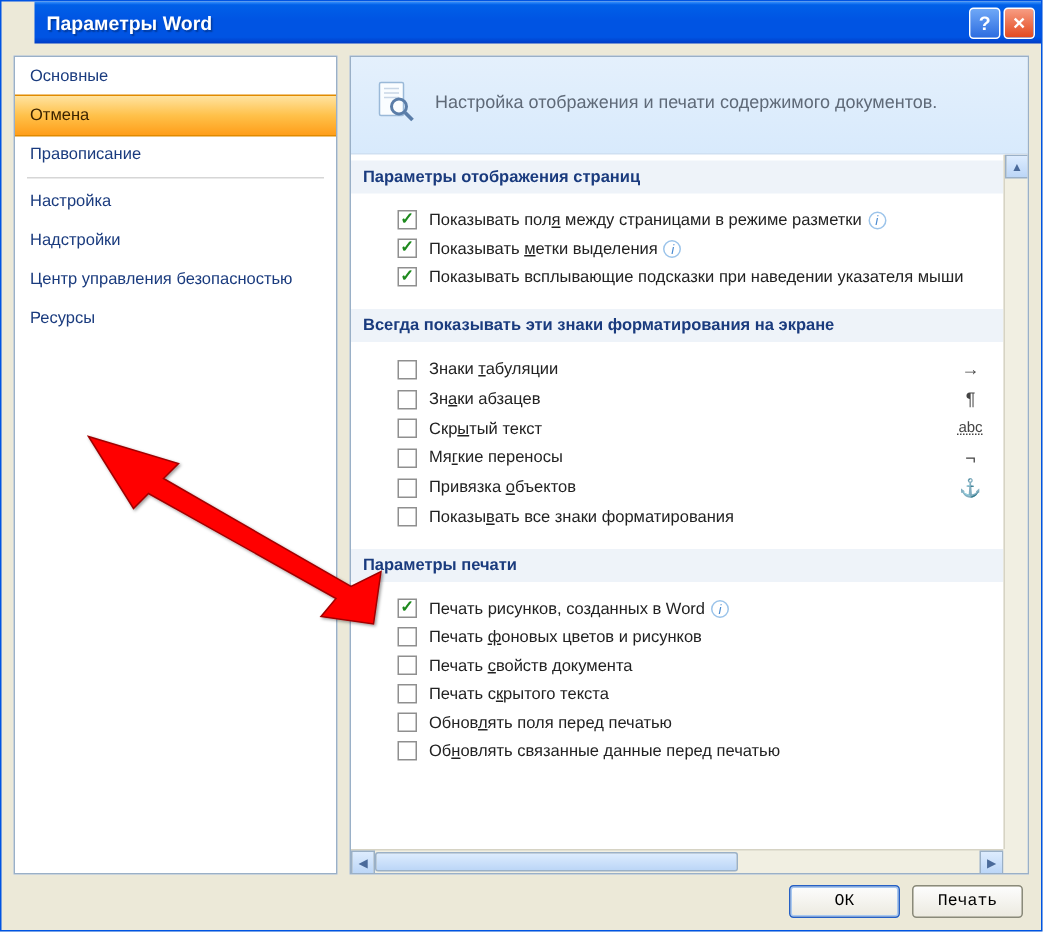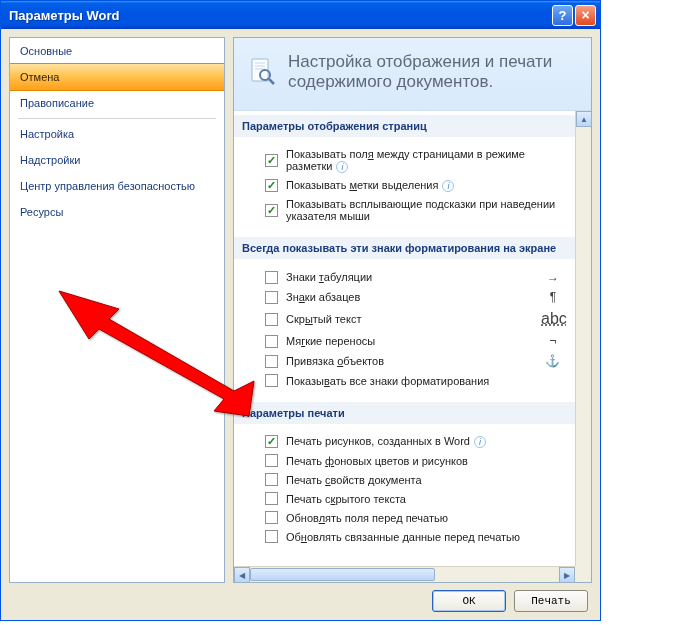--- a/index.html
+++ b/index.html
@@ -1,39 +1,39 @@
 <!DOCTYPE html>
 <html><head>
 <meta charset="utf-8">
 <style>
 * { box-sizing: border-box; margin: 0; padding: 0; }
 body { font-family: Tahoma, Arial, sans-serif; font-size: 11px; background: #fff; width: 699px; height: 625px; overflow: hidden; }
 
-.window { width: 601px; height: 621px; border: 1px solid #0054e3; background: #ece9d8; position: relative; }
+.window { width: 695px; height: 621px; border: 1px solid #0054e3; background: #ece9d8; position: relative; padding-left: 22px; }
 
 .titlebar { height: 28px; background: linear-gradient(to bottom, #3a94ff 0%, #0060e8 8%, #0054e3 45%, #0054e3 85%, #003bc5 100%); display: flex; align-items: center; padding: 0 4px 0 8px; color: #fff; font-size: 13px; font-weight: bold; }
 .titlebar .title { flex: 1; text-shadow: 1px 1px 1px rgba(0,0,0,0.3); }
 .titlebar .btns { display: flex; gap: 2px; }
 .tbtn { width: 21px; height: 21px; border: 1px solid #fff; border-radius: 3px; display: flex; align-items: center; justify-content: center; font-weight: bold; font-size: 13px; color: #fff; cursor: pointer; }
 .tbtn.help { background: linear-gradient(to bottom, #6fa8f7, #2d6de0); }
 .tbtn.close { background: linear-gradient(to bottom, #f79d83, #e3491f); font-size: 14px; }
 
 .body { position: absolute; top: 28px; left: 0; right: 0; bottom: 0; padding: 8px; }
 
 .panels { display: flex; gap: 8px; height: 546px; }
 
 .sidebar { width: 216px; background: #fff; border: 1px solid #9ab0c7; overflow: hidden; }
 .side-item { padding: 7px 10px; color: #1a3b7e; cursor: pointer; }
 .side-item.active { background: linear-gradient(to bottom, #ffe3a0, #ffc14a, #ff9e1a); color: #3b2300; border: 1px solid #e08a00; margin: -1px; }
 .side-sep { border-top: 1px solid #d6d6d6; margin: 2px 8px; }
 
 .content { flex: 1; background: #fff; border: 1px solid #9ab0c7; display: flex; flex-direction: column; }
 .content-head { display: flex; align-items: center; gap: 10px; padding: 14px 12px 18px 14px; background: linear-gradient(to bottom, #e4f0fc, #d8eafc); border-bottom: 1px solid #cfe0f2; }
 .content-head .icon { width: 32px; height: 32px; display: flex; align-items: center; justify-content: center; }
-.content-head .htxt { color: #5f6a78; font-size: 17px; }
+.content-head .htxt { color: #5f6a78; font-size: 12px; }
 
 .scroll { flex: 1; overflow: hidden; position: relative; }
 .scroll-inner { position: absolute; inset: 0 16px 16px 0; overflow: hidden; padding: 0; }
 
 .section-h { background: #eef3f9; color: #1a3b7e; font-weight: bold; padding: 5px 8px; margin-top: 4px; }
 .section-body { padding: 8px 10px 8px 14px; }
 .optrow { display: flex; align-items: center; padding: 3px 0; gap: 8px; margin-left: 17px; }
 .optrow .cb { width: 13px; height: 13px; border: 1px solid #8f8f8f; background: #fff; display: inline-flex; align-items: center; justify-content: center; flex: 0 0 13px; cursor: pointer; }
 .optrow .cb.checked::after { content: "✓"; color: #1e8a1e; font-size: 11px; font-weight: bold; line-height: 1; }
 .optrow .lbl { flex: 1; color: #222; }
@@ -120,21 +120,21 @@
                   <span class="sym">→</span>
                 </div>
                 <div class="optrow">
                   <span class="cb"></span>
                   <span class="lbl">Зн<u>а</u>ки абзацев</span>
                   <span class="sym">¶</span>
                 </div>
                 <div class="optrow">
                   <span class="cb"></span>
                   <span class="lbl">Скр<u>ы</u>тый текст</span>
-                  <span class="sym" style="text-decoration: underline dotted; font-size: 16px;">abc</span>
+                  <span class="sym" style="text-decoration: underline dotted; font-size: 10px;">abc</span>
                 </div>
                 <div class="optrow">
                   <span class="cb"></span>
                   <span class="lbl">Мя<u>г</u>кие переносы</span>
                   <span class="sym">¬</span>
                 </div>
                 <div class="optrow">
                   <span class="cb"></span>
                   <span class="lbl">Привязка <u>о</u>бъектов</span>
                   <span class="sym">⚓</span>

